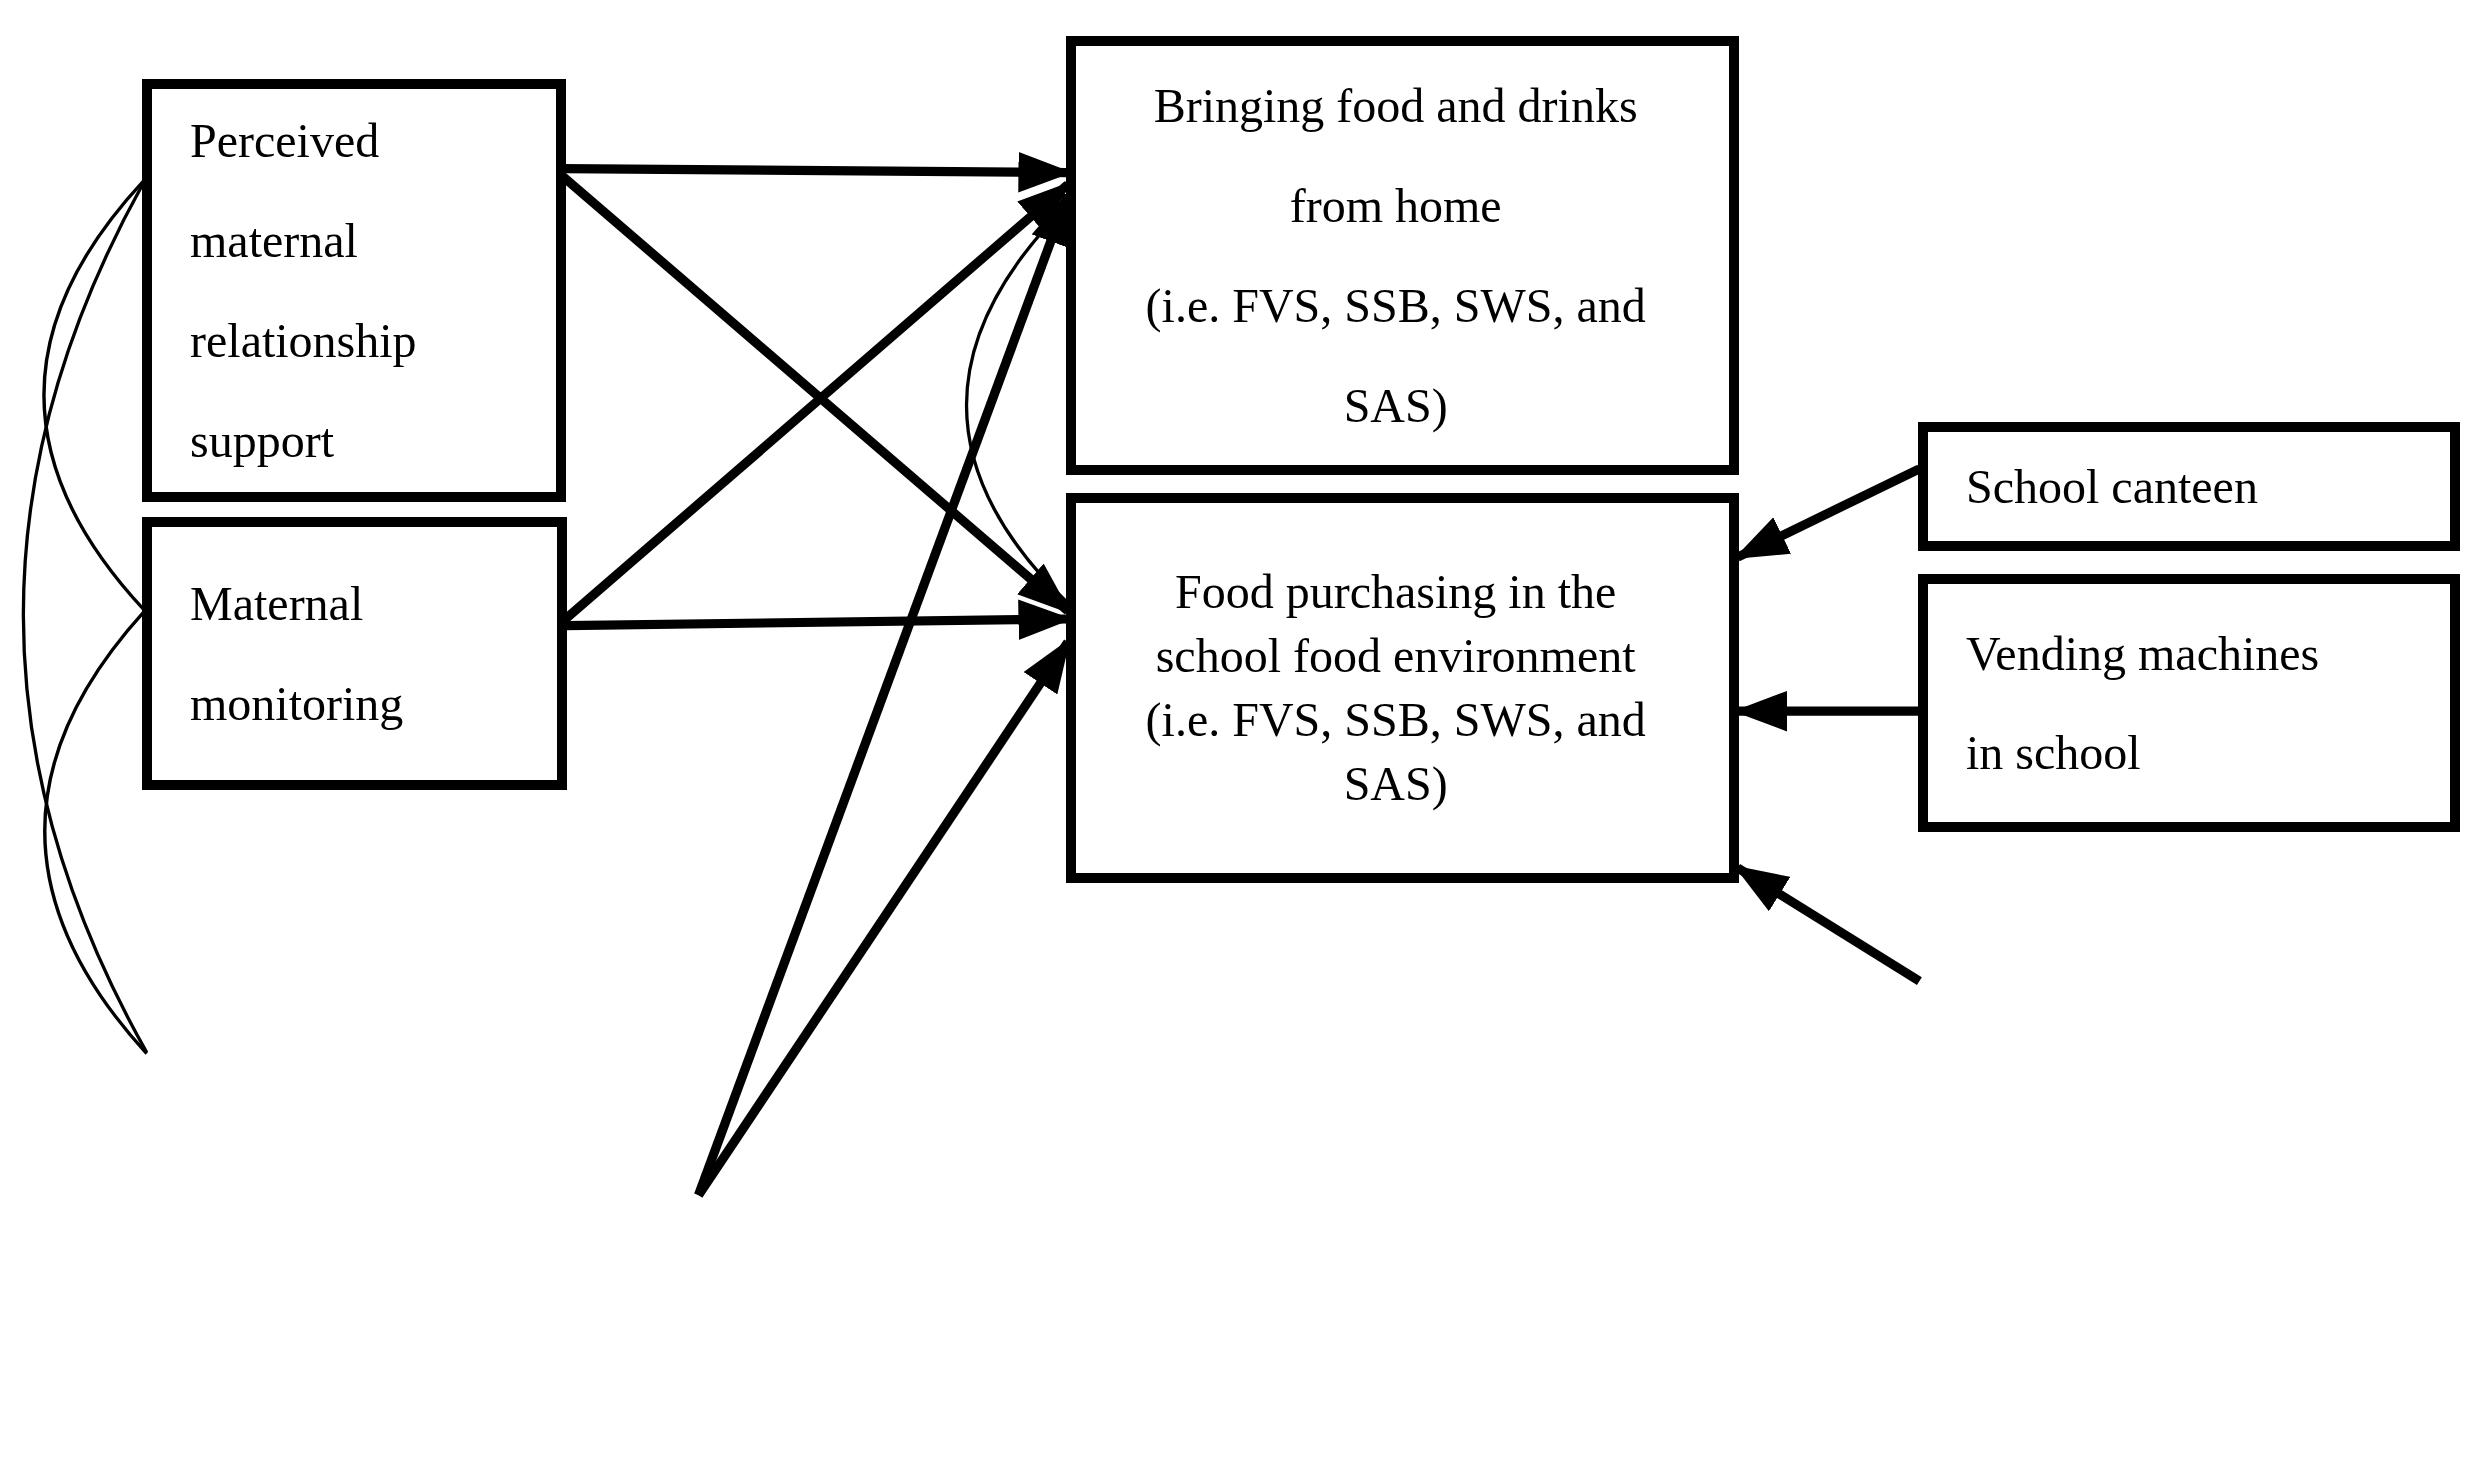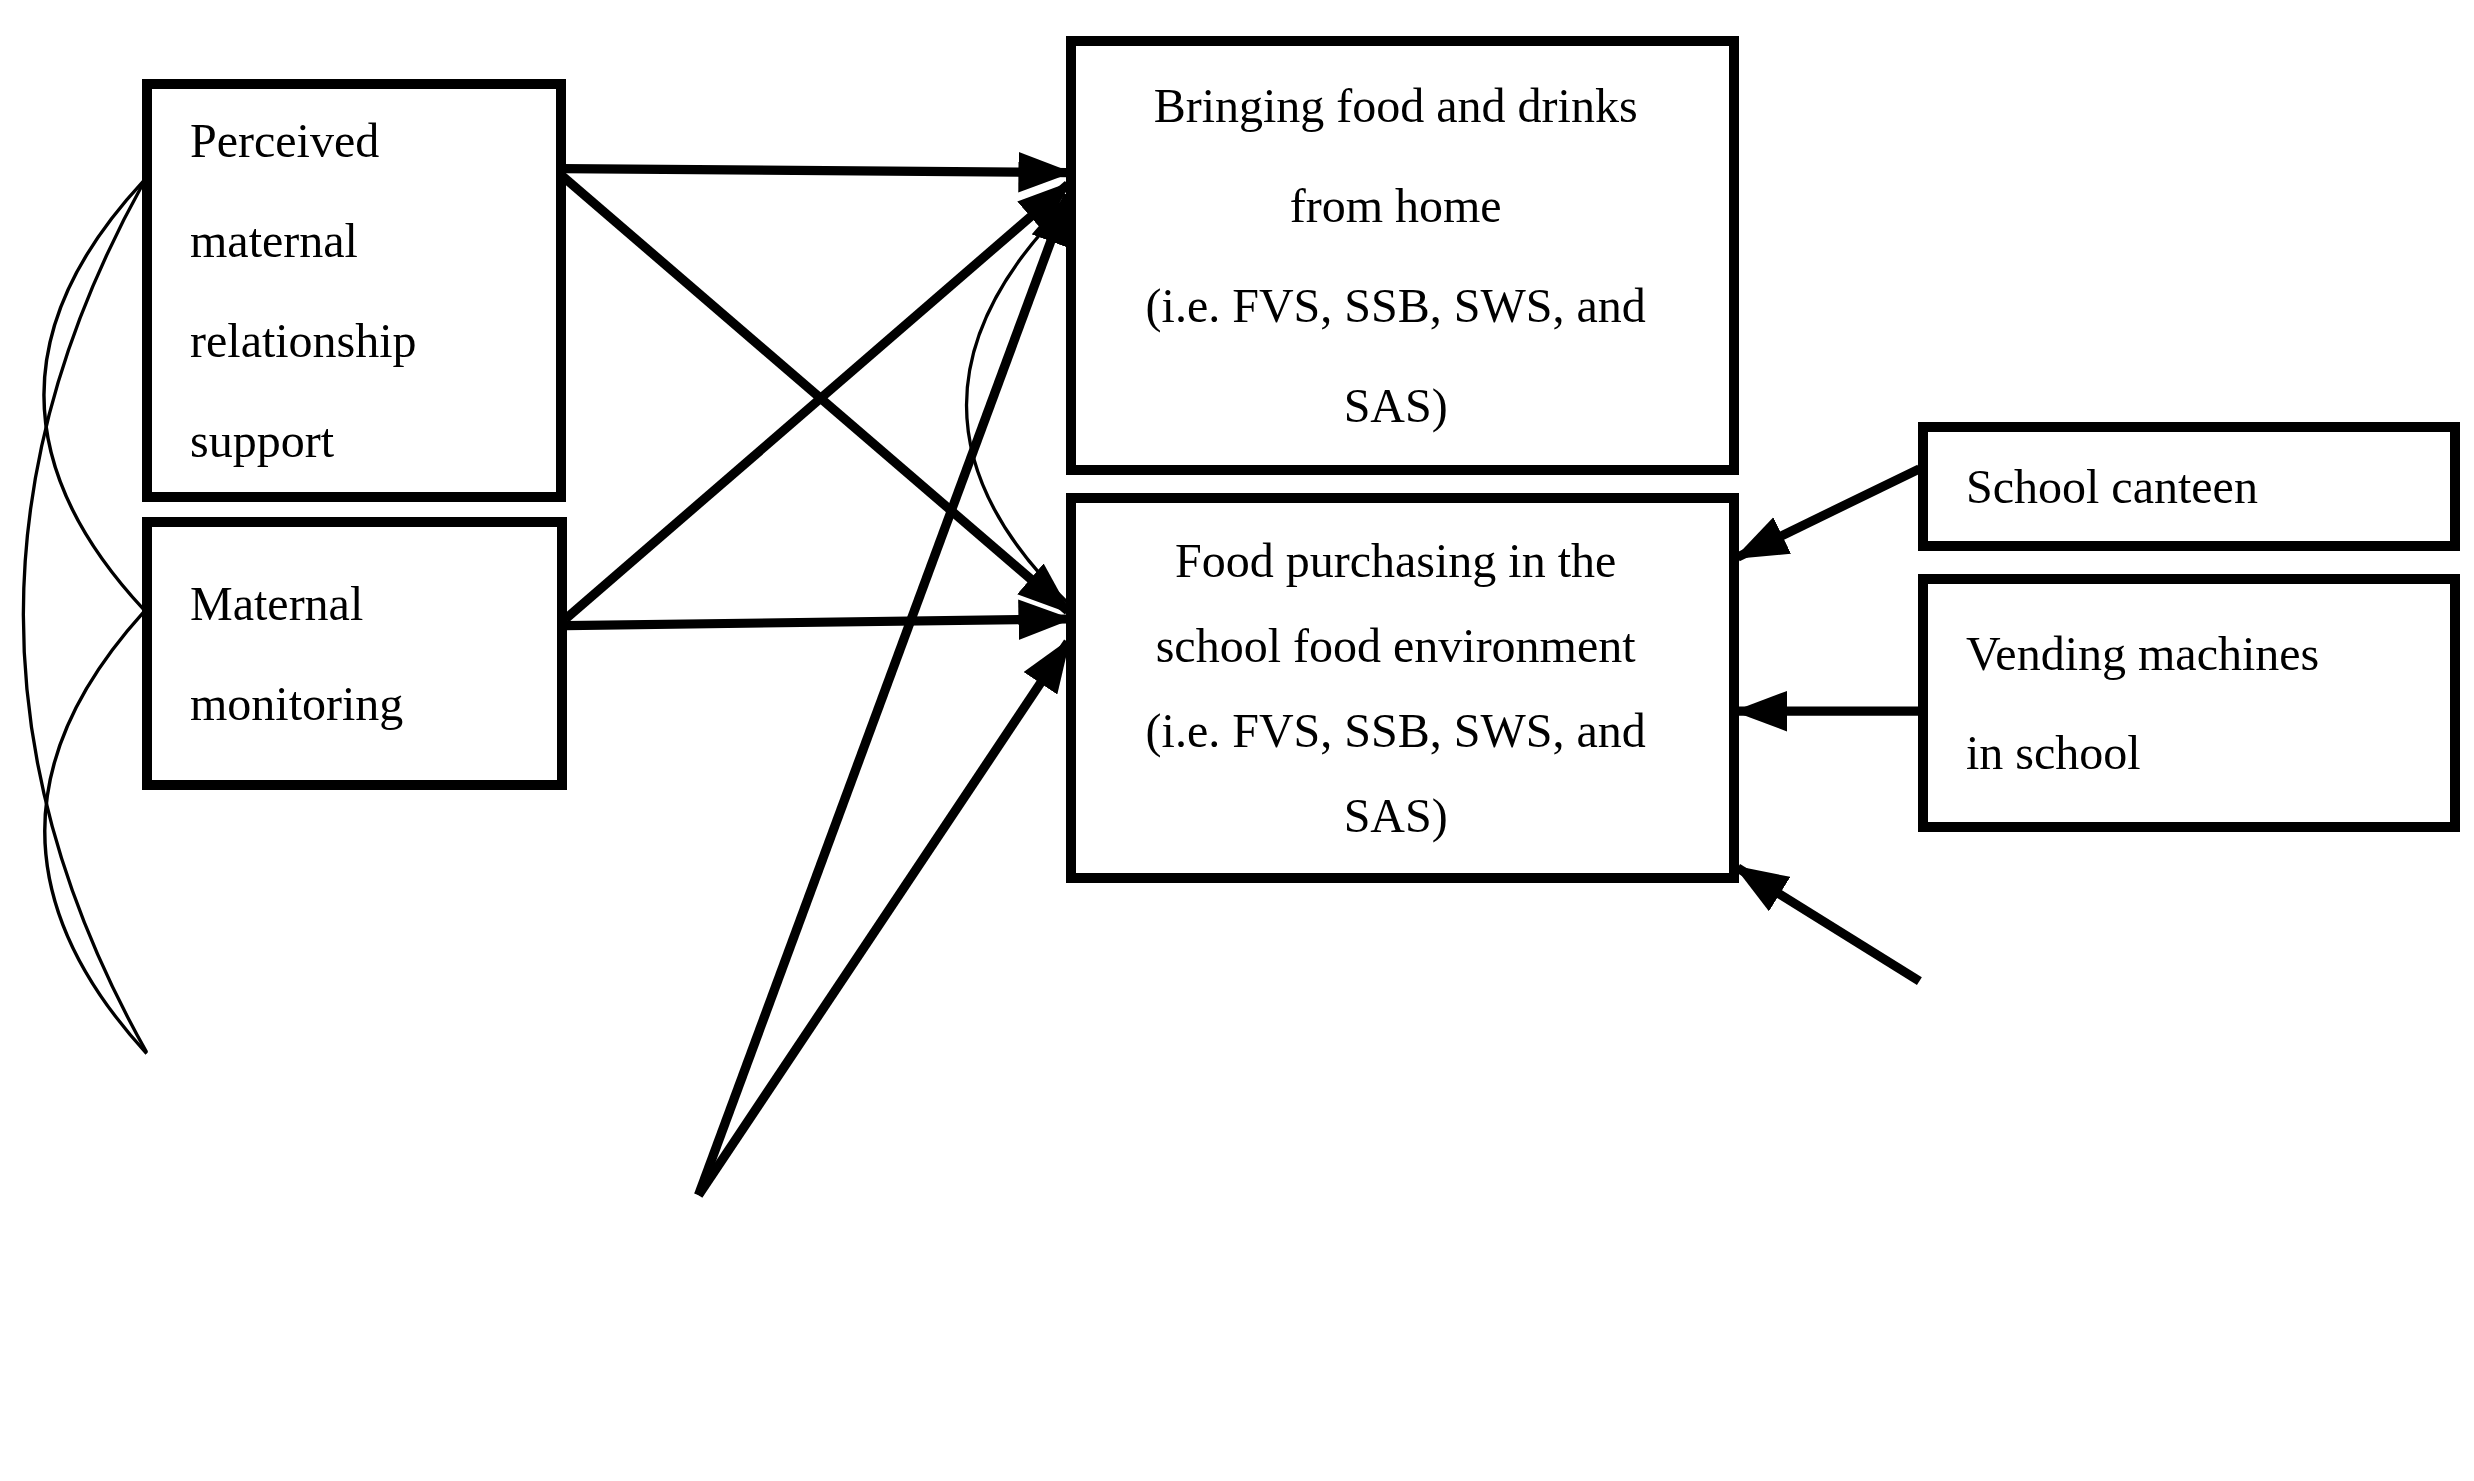--- a/index.html
+++ b/index.html
@@ -26,21 +26,21 @@
     display: flex;
     align-items: center;
     color: #000;
     font-size: 48px;
   }
   .box .txt { white-space: pre-line; width: 100%; }
   .align-left  .txt { text-align: left; padding-left: 38px; padding-right: 6.6px; }
   .align-center .txt { text-align: center; padding-left: 5.3px; padding-right: 19px; }
   .lh152 .txt { line-height: 100px; }
   .lh150 .txt { line-height: 99px; }
-  .lh140 .txt { line-height: 85px; }
+  .lh140 .txt { line-height: 64px; }
 </style>
 </head>
 <body>
 
 <div class="stage">
 
   <svg class="connectors" viewBox="0 0 3757 2249" xmlns="http://www.w3.org/2000/svg">
     <defs>
       <marker id="ah" viewBox="0 0 12 9" refX="11" refY="4.5" markerWidth="82" markerHeight="62" markerUnits="userSpaceOnUse" orient="auto">
         <path d="M0,0 L12,4.5 L0,9 Z" fill="#000"></path>

